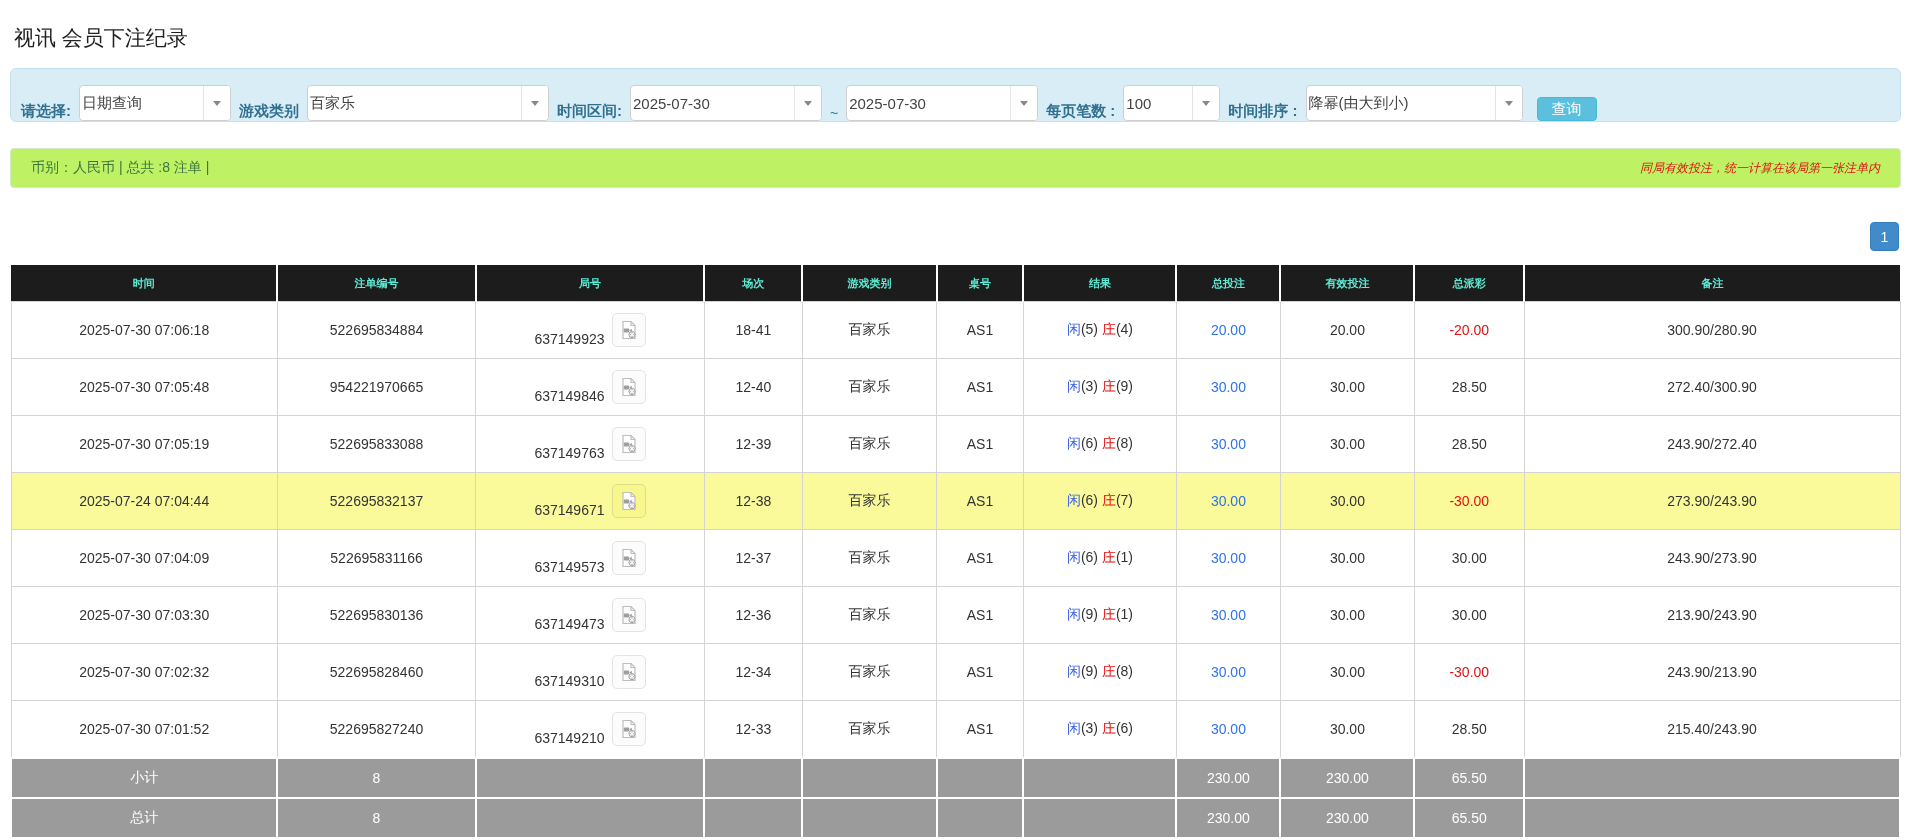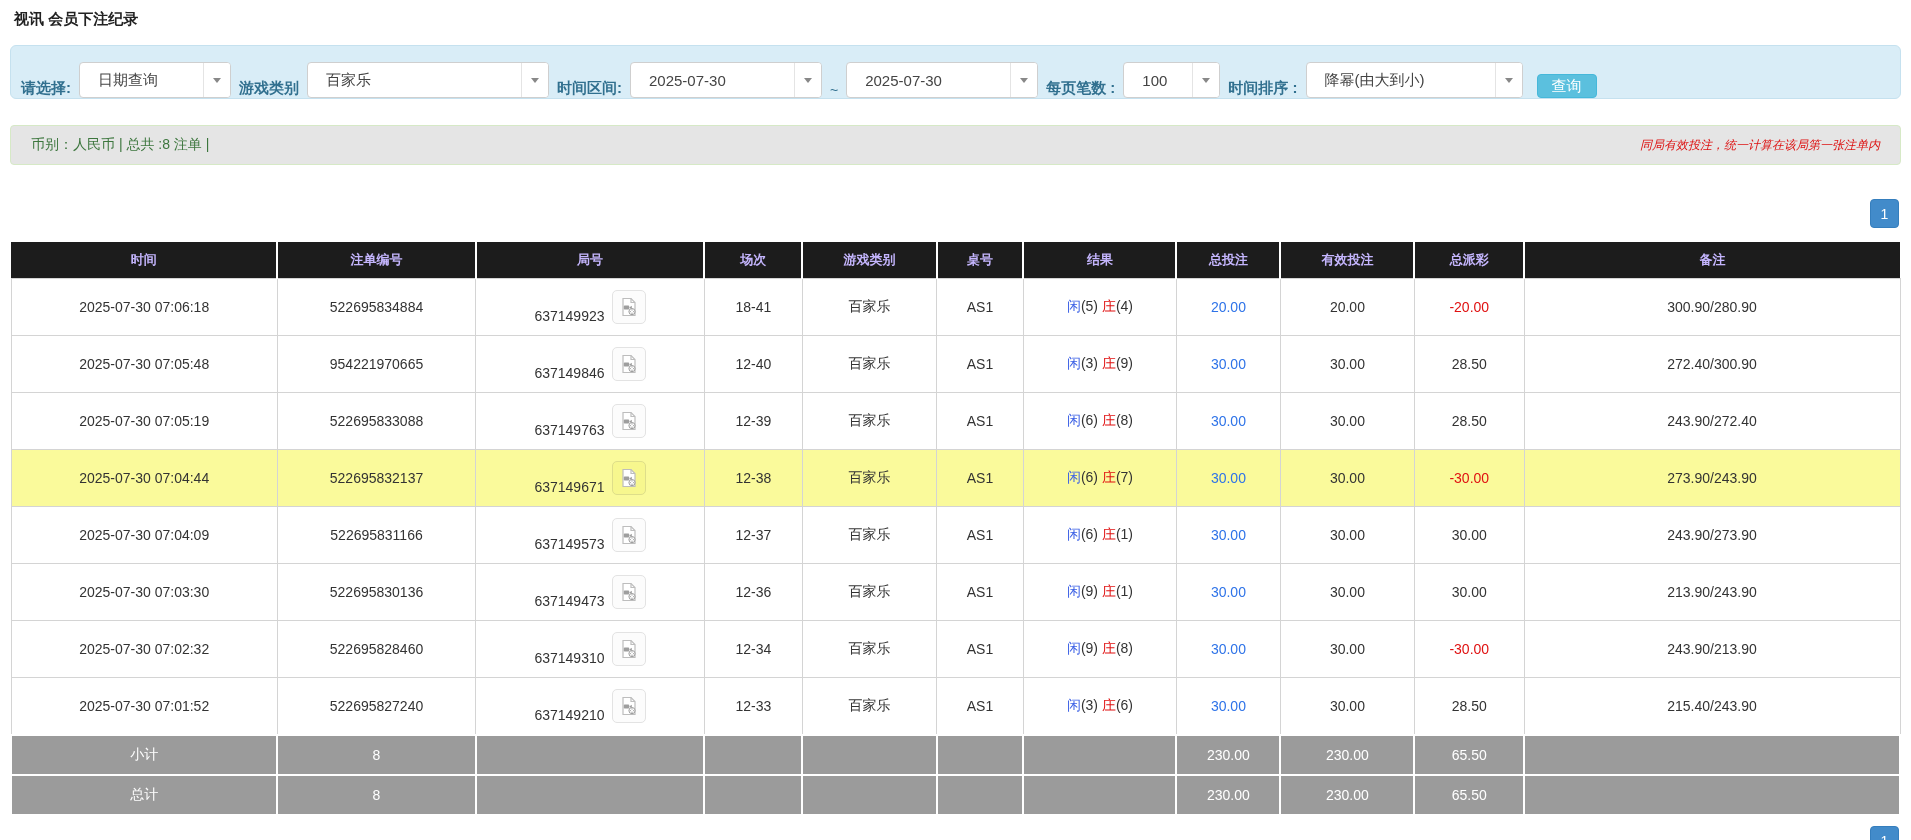--- a/index.html
+++ b/index.html
@@ -1,55 +1,55 @@
 <!DOCTYPE html>
 <html><head>
 <meta charset="utf-8">
 <style>
   html,body { margin:0; padding:0; background:#ffffff; }
   body { width:1911px; height:840px; overflow:hidden;
          font-family:"Liberation Sans","DejaVu Sans",sans-serif; }
   .page { width:1891px; padding:0 10px; }
 
-  h1.title { margin:10px 0 0 4px; font-size:15px; font-weight:700; color:#222; }
+  h1.title { margin:24px 0 0 4px; font-size:21px; font-weight:400; color:#222; }
 
   
   .filter-panel { margin-top:16px; height:52px; background:#d9edf7; border:1px solid #c5e1ef;
                   border-radius:6px; display:flex; align-items:flex-end; padding:0 10px; gap:8px; }
   .flabel { font-size:15px; font-weight:bold; color:#31708f; white-space:nowrap; }
   .tilde  { font-size:14px; color:#31708f; }
   .combo { height:34px; background:#ffffff; border:1px solid #cfcfcf; border-radius:4px;
            display:flex; align-items:stretch; overflow:hidden; cursor:pointer; }
-  .combo-text { flex:1; display:flex; align-items:center; padding:0 18px; font-size:15px; color:#444;
+  .combo-text { flex:1; display:flex; align-items:center; padding:0 2px; font-size:15px; color:#444;
                 white-space:nowrap; overflow:hidden; }
   .combo-arrow { width:26px; display:flex; align-items:center; justify-content:center;
                  border-left:1px solid #e4e4e4; background:#fff; }
   .tri { width:0; height:0; border-left:4px solid transparent; border-right:4px solid transparent;
          border-top:5px solid #888; display:inline-block; }
   .btn-query { margin-left:6px; background:#5bc0de; border:1px solid #46b8da; color:#fff;
                font-size:15px; padding:0 14px; height:24px; border-radius:4px; cursor:pointer; }
 
   
-  .alert-bar { margin-top:26px; height:38px; background:#e5e5e5; border:1px solid #d6e9c6;
+  .alert-bar { margin-top:26px; height:38px; background:#bef264; border:1px solid #d6e9c6;
                border-radius:4px; display:flex; align-items:center; justify-content:space-between;
                padding:0 20px; }
   .alert-left  { font-size:14px; color:#3c763d; }
   .alert-right { font-size:12px; color:#dd1111;font-style:italic; }
 
   
   .pager { display:flex; justify-content:flex-end; }
   .pager-top    { margin:34px 2px 14px 0; }
   .pager-bottom { margin:10px 2px 0 0; }
   .page-btn { min-width:27px; height:27px; background:#428bca; border:1px solid #357ebd;
               border-radius:4px; color:#fff; font-size:14px; display:flex; align-items:center;
               justify-content:center; cursor:pointer; }
 
   
   table.records { width:100%; border-collapse:collapse; table-layout:fixed; }
-  thead th { background:#1c1c1c; color:#c4b5fd; font-weight:bold; font-size:13px; height:34px;
+  thead th { background:#1c1c1c; color:#5eead4; font-weight:bold; font-size:11px; height:34px;
              border-left:2px solid #fff; }
   thead th:first-child { border-left:none; }
   tbody td { height:54px; border:1px solid #d4d4d4; background:#fff; text-align:center;
              font-size:14px; color:#333; }
   tr.hl td { background:#fafa9b; }
   td.blue { color:#2e73e8; cursor:pointer; }
   td.neg  { color:#e01111; }
   .rp { color:#3a5fe5; }
   .rb { color:#e01111; }
   .rn { color:#333; }
@@ -236,21 +236,21 @@
           <td>12-39</td>
           <td>百家乐</td>
           <td>AS1</td>
           <td><span><span class="rp">闲</span><span class="rn">(6)</span></span> <span><span class="rb">庄</span><span class="rn">(8)</span></span></td>
           <td class="blue">30.00</td>
           <td>30.00</td>
           <td>28.50</td>
           <td>243.90/272.40</td>
         </tr>
         <tr class="hl">
-          <td>2025-07-30 07:04:44</td>
+          <td>2025-07-24 07:04:44</td>
           <td>522695832137</td>
           <td><span class="round-wrap">
               <span>637149671</span>
               <button class="video-btn">
                 <svg width="20" height="20" viewBox="0 0 20 20">
                   <path d="M4 1.5 h8 l4 4 V18.5 H4 Z" fill="#ffffff" stroke="#bdbdbd" stroke-width="1.2"></path>
                   <path d="M12 1.5 v4 h4" fill="none" stroke="#bdbdbd" stroke-width="1.2"></path>
                   <rect x="4.8" y="8.6" width="5.4" height="4" rx="0.8" fill="#9e9e9e"></rect>
                   <path d="M10.2 10.6 l2.6 -1.9 v3.8 Z" fill="#9e9e9e"></path>
                   <circle cx="13" cy="14.6" r="3.1" fill="#ffffff" stroke="#9e9e9e" stroke-width="1"></circle>

